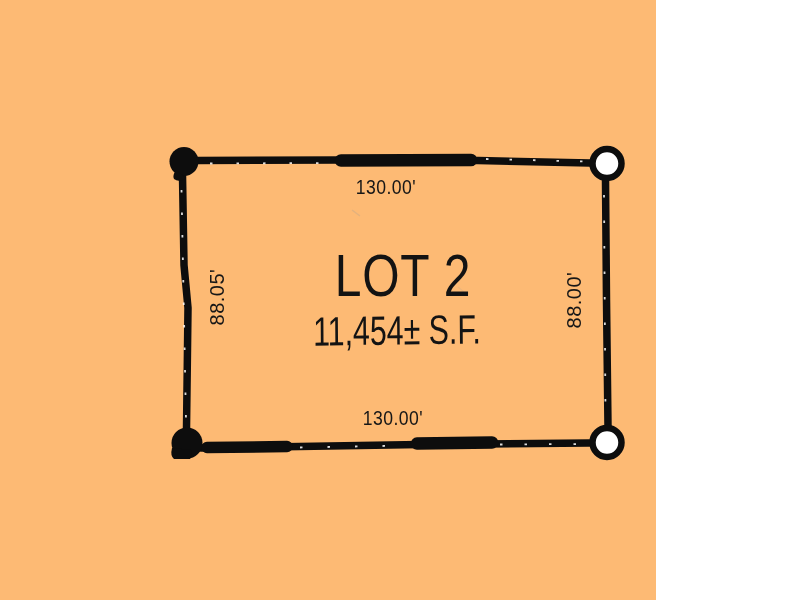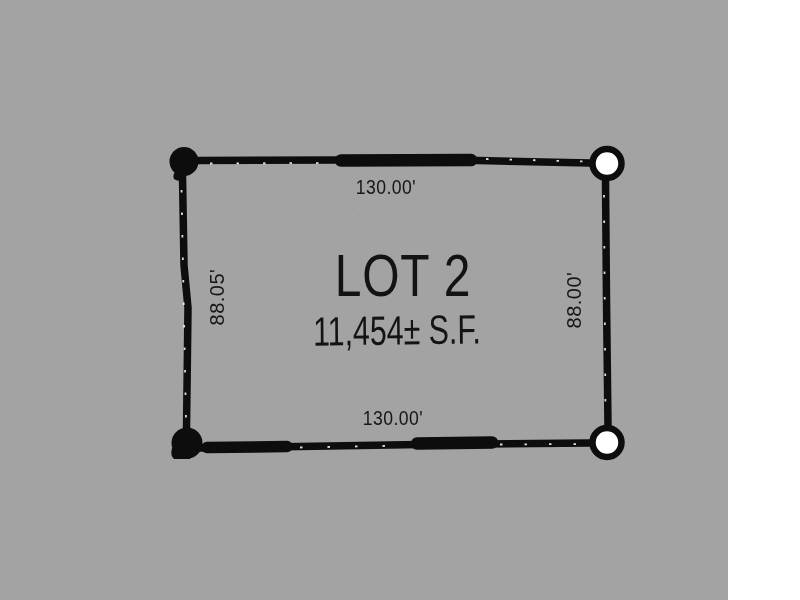--- a/index.html
+++ b/index.html
@@ -1,21 +1,21 @@
 <!DOCTYPE html>
 <html><head>
 <meta charset="utf-8">
 <style>
   * { margin: 0; padding: 0; box-sizing: border-box; }
   html, body { background: #ffffff; }
   .canvas {
     position: relative;
-    width: 728px;
+    width: 656px;
     height: 600px;
-    background: #a3a3a3;
+    background: #fdba74;
     overflow: hidden;
     font-family: "Liberation Sans", sans-serif;
     color: #161616;
   }
   svg.plat {
     position: absolute;
     left: 0; top: 0;
     width: 800px; height: 600px;
   }
   .label {

